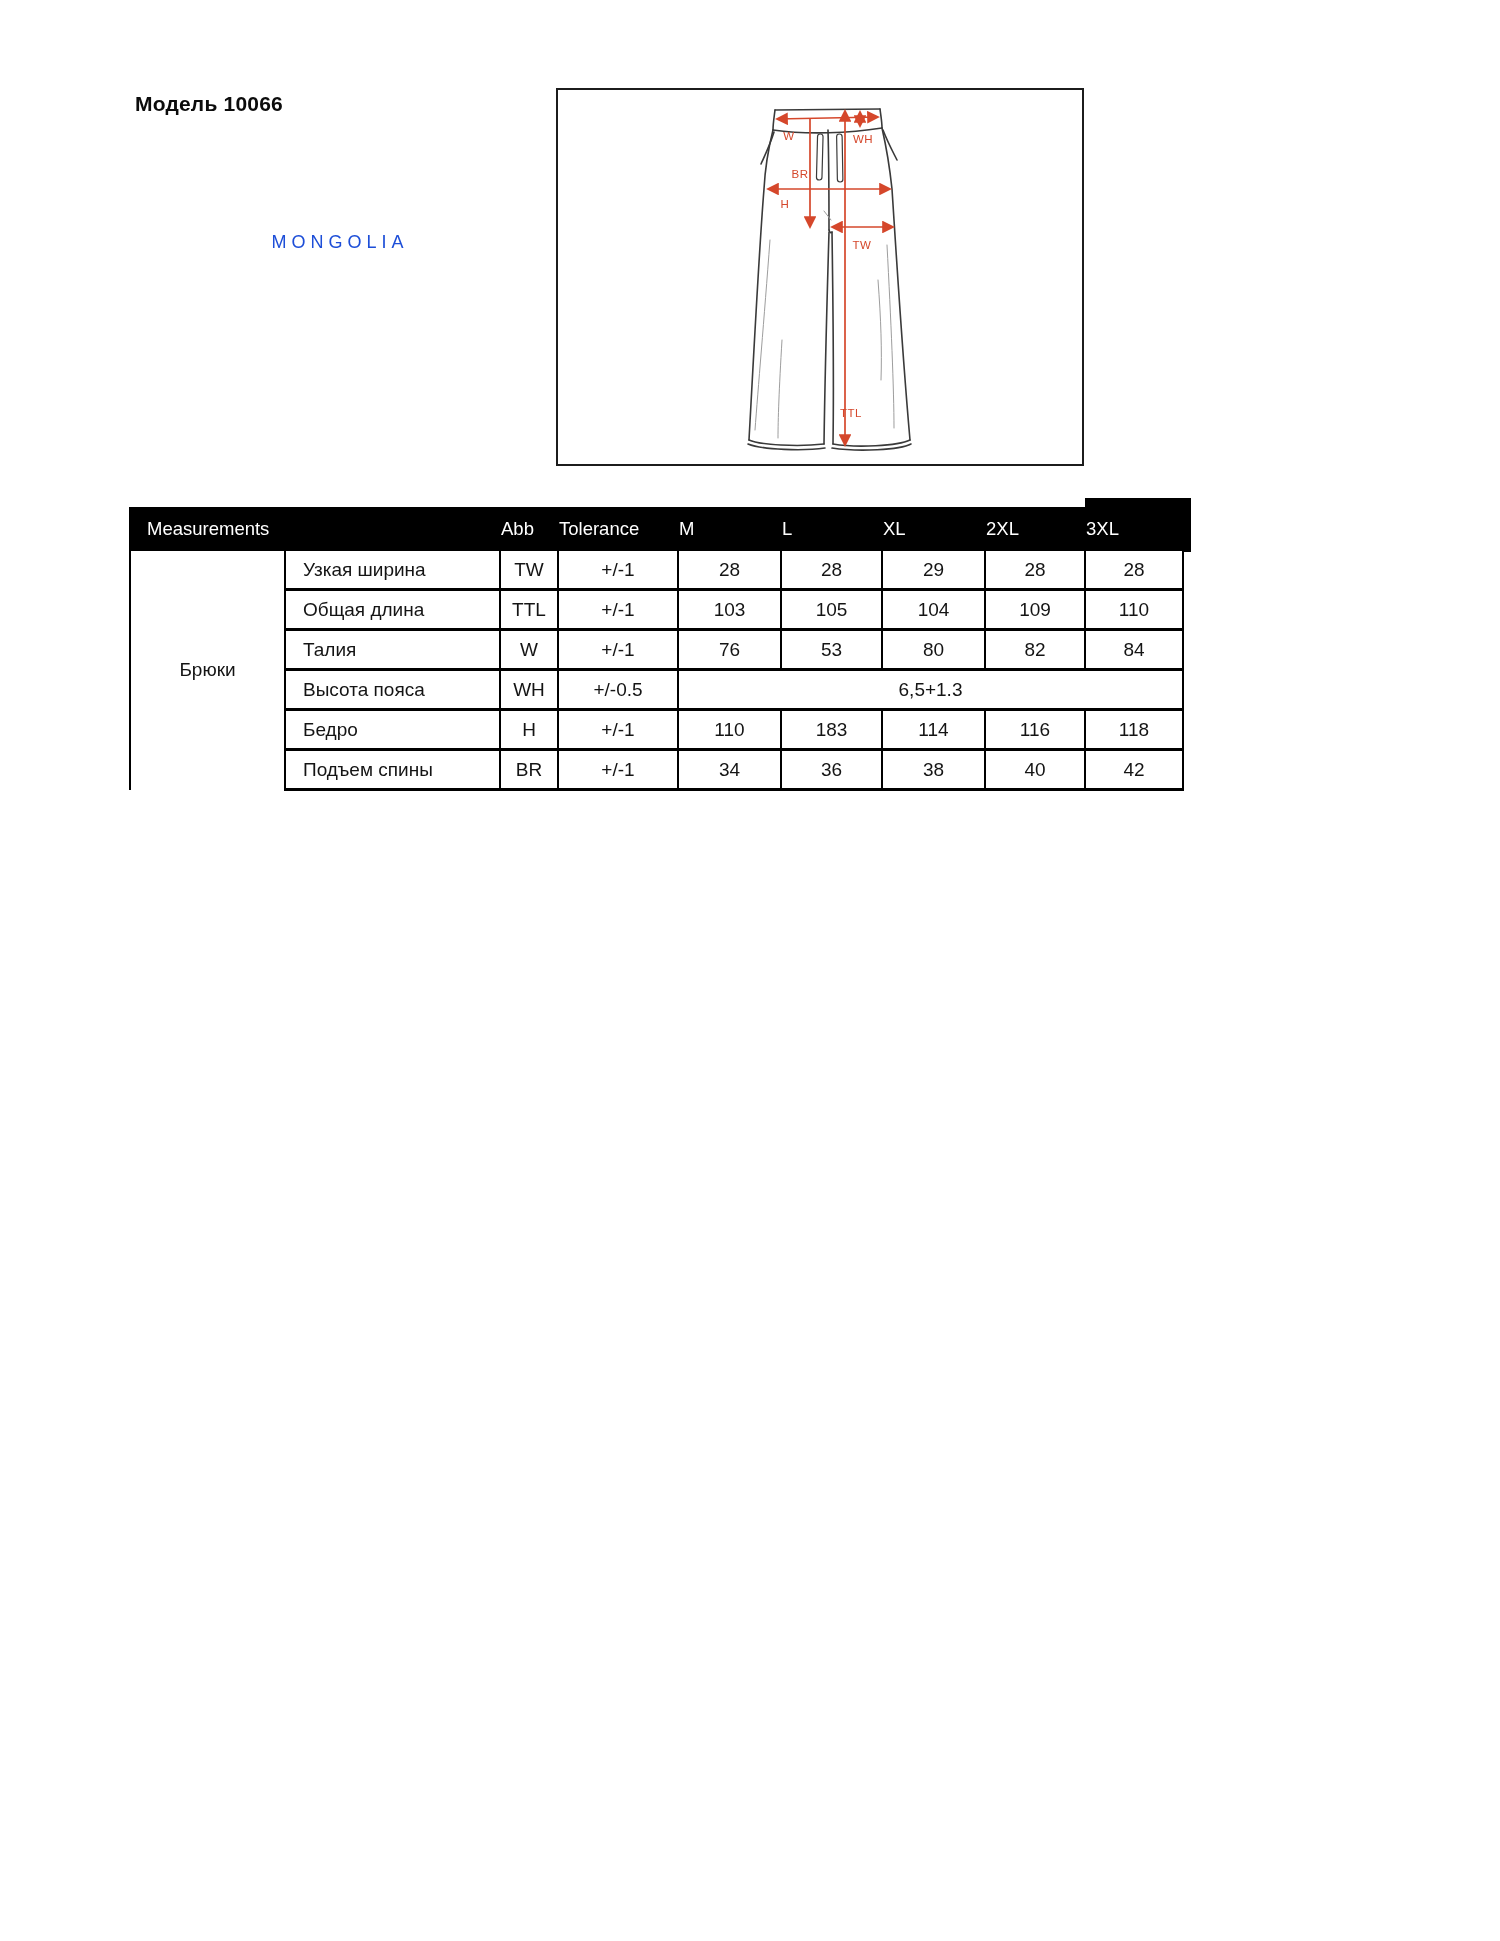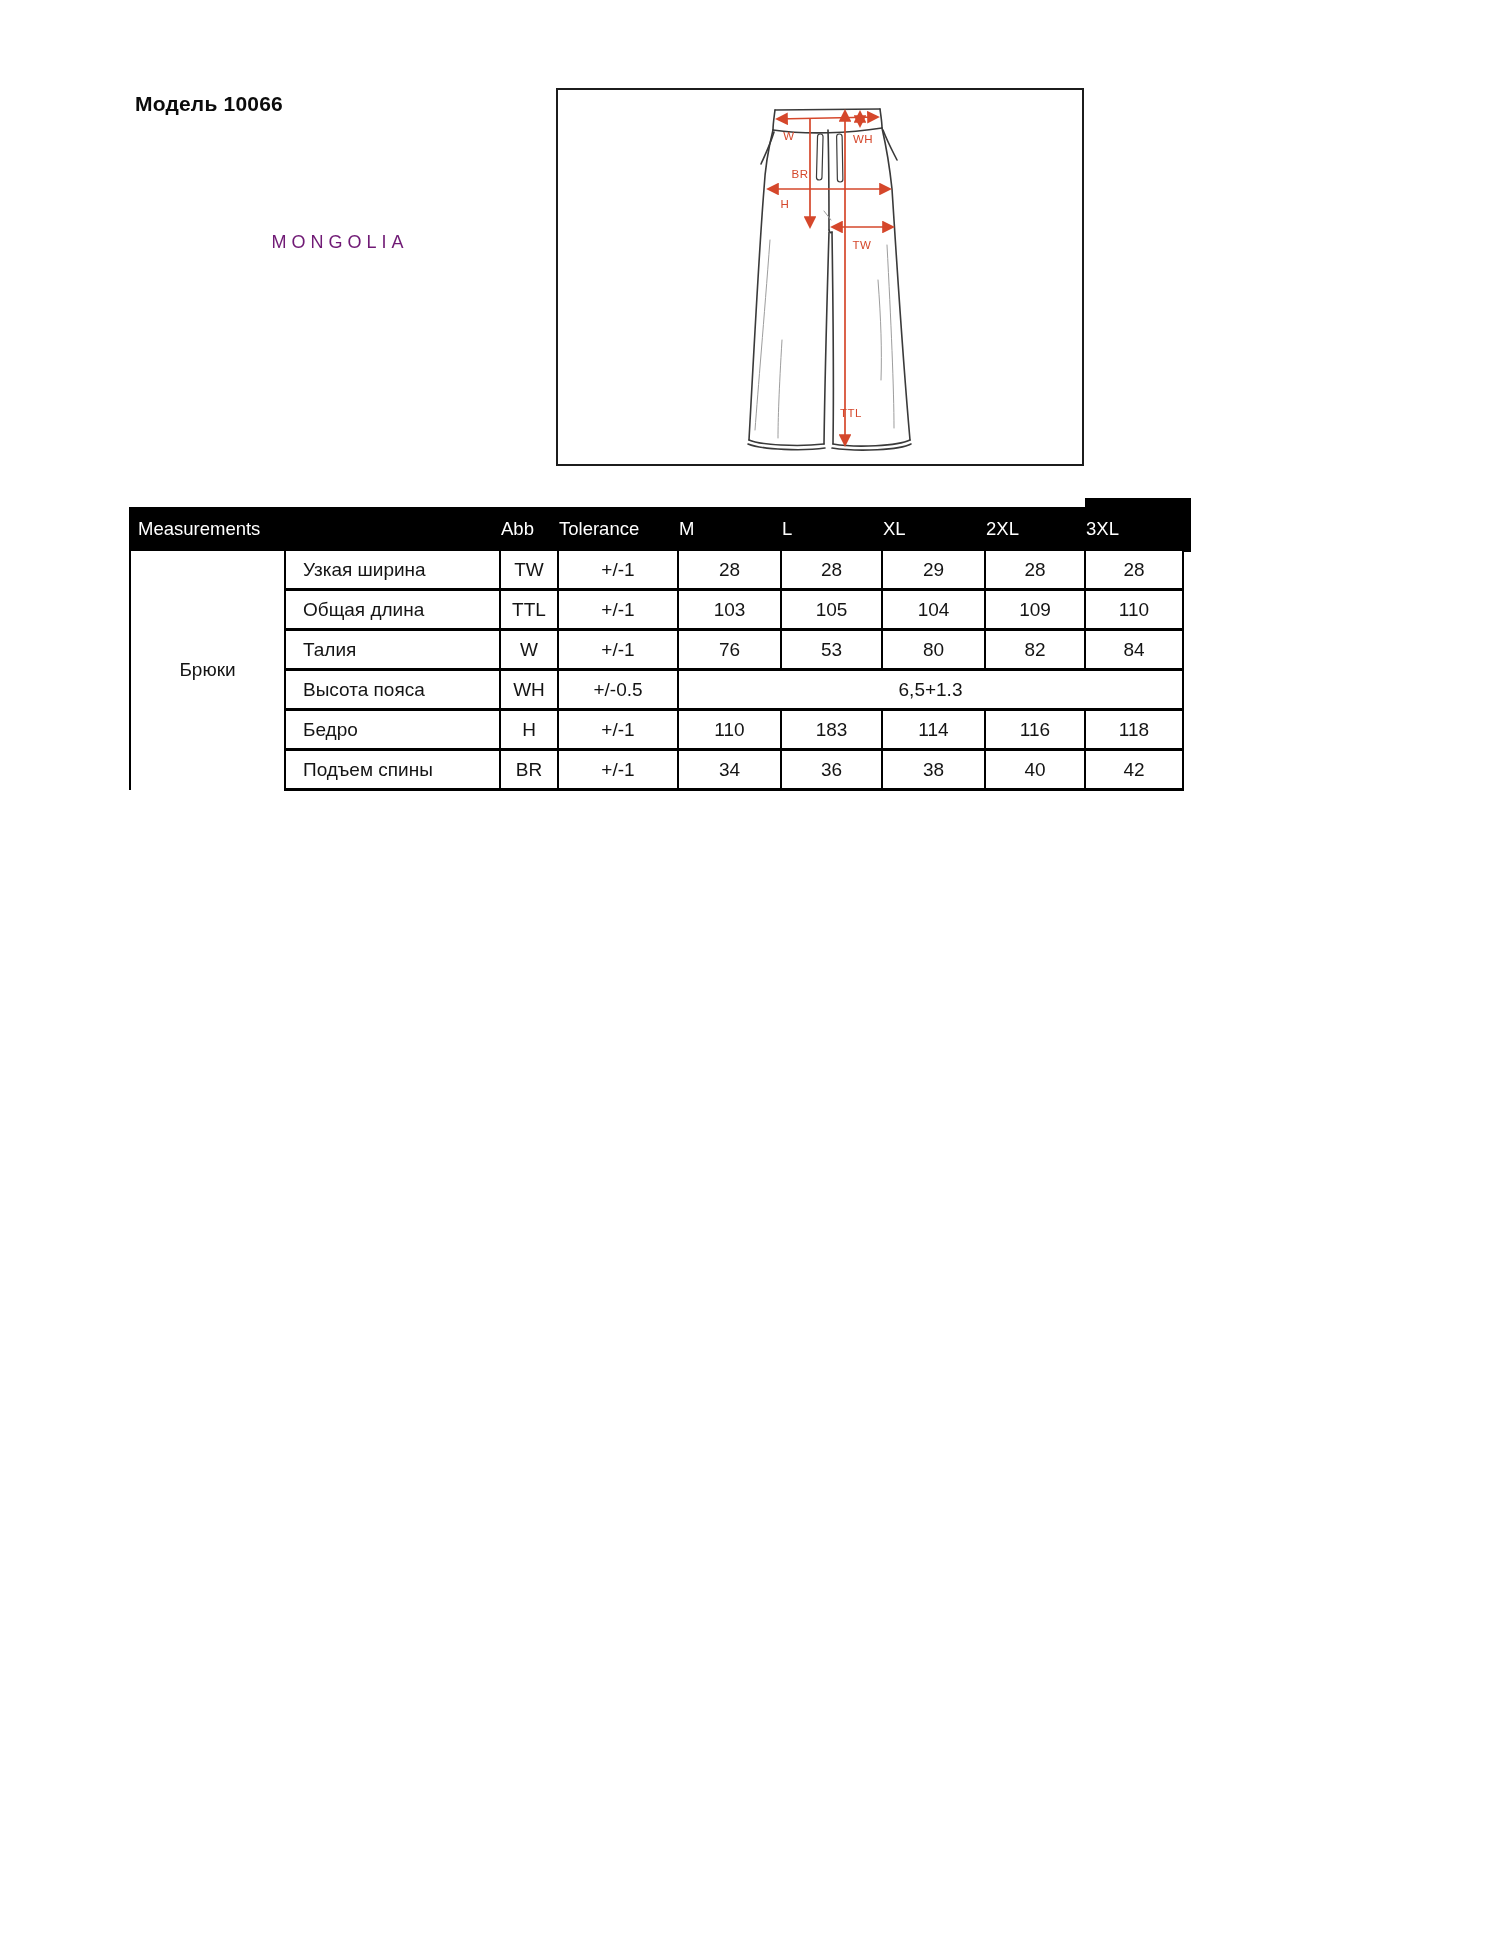--- a/index.html
+++ b/index.html
@@ -22,21 +22,21 @@
   .brand {
     position:absolute; left:192px; top:218px; width:296px;
     text-align:center; color:#8b8b8b;
   }
   .brand-logo {
     font-size:79px; line-height:1; font-weight:400;
     letter-spacing:1px; color:#8b8b8b;
   }
   .brand-sub {
     margin-top:14px; font-size:18px; letter-spacing:5px;
-    color:#701a75;
+    color:#1d4ed8;
   }
 
   
   .draw-box {
     position:absolute; left:556px; top:88px;
     width:524px; height:374px;
     border:2px solid #1c1c1c; background:#fff;
   }
   .sketch-lines { stroke:#3a3a3a; fill:none; stroke-width:1.6; stroke-linecap:round; }
   .crease-lines { stroke:#9d9d9d; fill:none; stroke-width:1; stroke-linecap:round; }
@@ -55,21 +55,21 @@
   }
   table.size-table {
     border-collapse:collapse; table-layout:fixed;
     font-size:19px; color:#141414;
   }
   table.size-table th {
     background:#000; color:#fff; font-weight:normal;
     font-size:18.5px; height:39px;
     border:2px solid #000; text-align:left; padding:0;
   }
-  table.size-table th.meas { text-align:left; padding-left:7px; }
+  table.size-table th.meas { text-align:left; padding-left:16px; }
   table.size-table td {
     border:2px solid #000;
     border-top-width:3px; border-bottom-width:3px;
     height:37px; padding:0; text-align:center;
     background:#fff; vertical-align:middle;
   }
   table.size-table td.name { text-align:left; padding-left:17px; }
   table.size-table td.group {
     text-align:center; border-bottom:none;
   }

